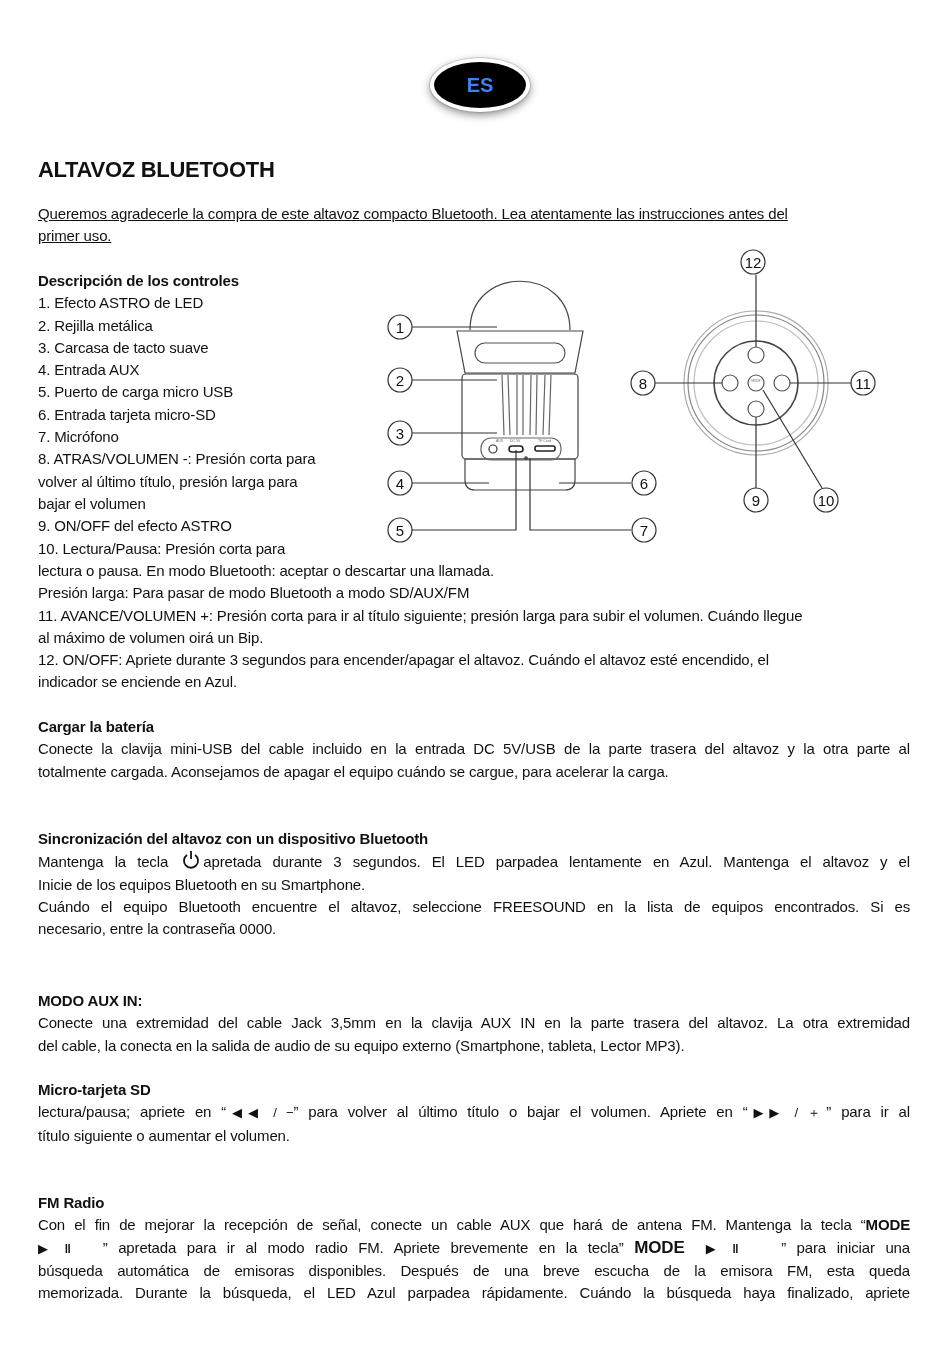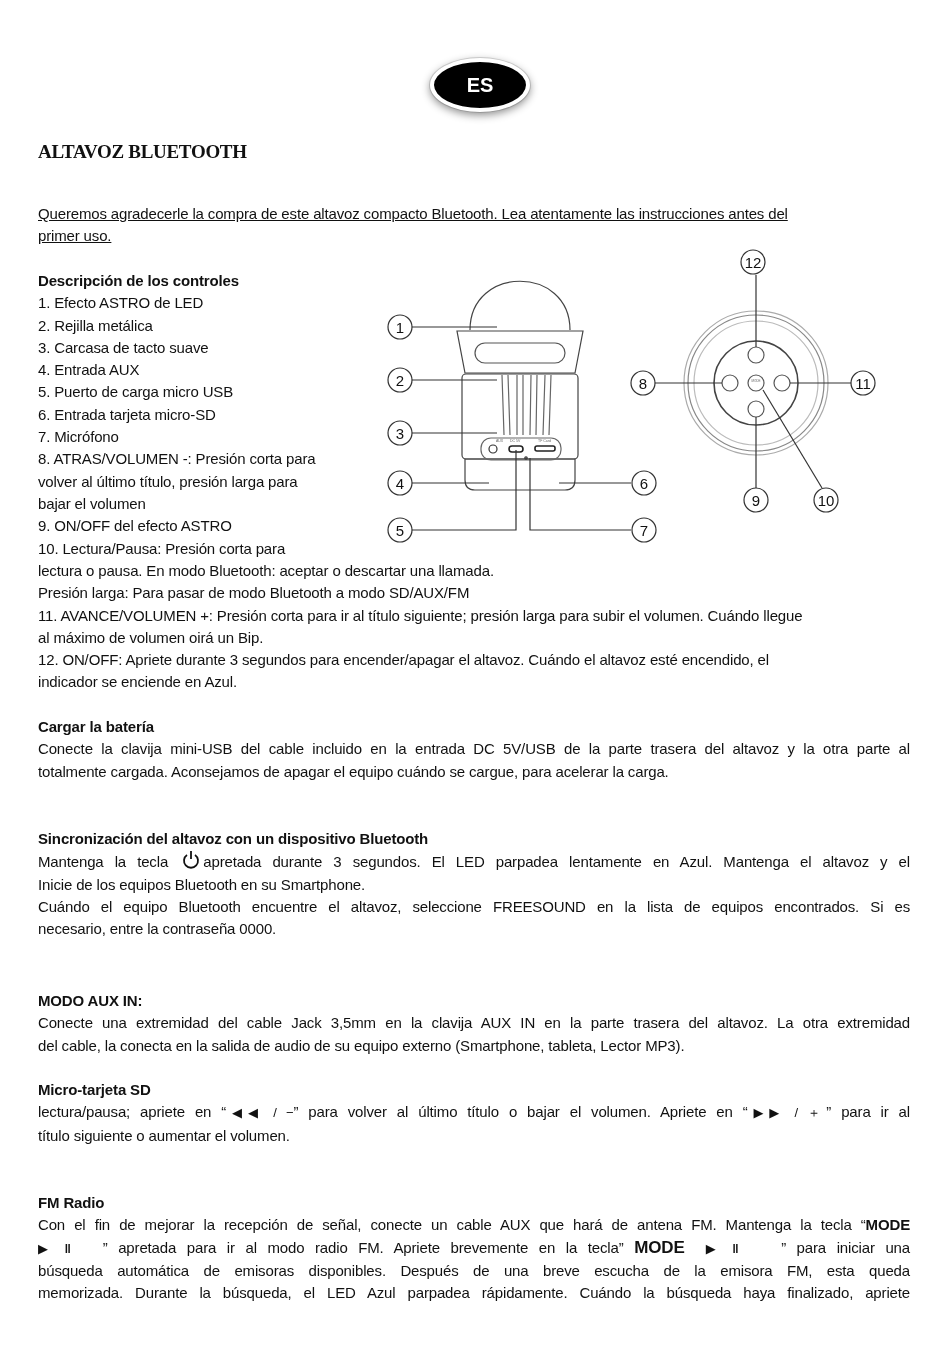--- a/index.html
+++ b/index.html
@@ -3,24 +3,24 @@
 <meta charset="utf-8">
 <style>
   html, body { margin: 0; padding: 0; background: #ffffff; }
   body { width: 950px; height: 1359px; position: relative; overflow: hidden;
     font-family: "Liberation Sans", "DejaVu Sans", sans-serif; color: #111; }
   .page { position: absolute; left: 0; top: 0; width: 950px; height: 1359px; }
 
   .lang-badge { position: absolute; left: 430px; top: 58px; width: 100px; height: 54px;
     border-radius: 50%; background: #000; border: 4px solid #fff;
     box-shadow: 0 3px 8px rgba(0,0,0,0.45), 0 0 0 1px #ddd;
-    color: #ffffff; font-weight: bold; font-size: 20px;
+    color: #3b82f6; font-weight: bold; font-size: 20px;
     display: flex; align-items: center; justify-content: center; box-sizing: border-box; }
 
-  .title { position: absolute; left: 38px; top: 141px; font-size: 19px; font-weight: bold; letter-spacing: -0.3px; font-family: Liberation Serif, serif; }
+  .title { position: absolute; left: 38px; top: 157px; font-size: 22px; font-weight: bold; letter-spacing: -0.3px; }
 
   .txt { position: absolute; left: 38px; font-size: 15px; line-height: 22.3px; letter-spacing: -0.15px; }
   .full { width: 872px; text-align: justify; }
   .b { font-weight: bold; }
 
   .intro { top: 203px; text-decoration: underline; }
   .controls { top: 270px; }
   .controls-tail { top: 560px; }
   .battery { top: 716px; }
   .sync { top: 828px; }

